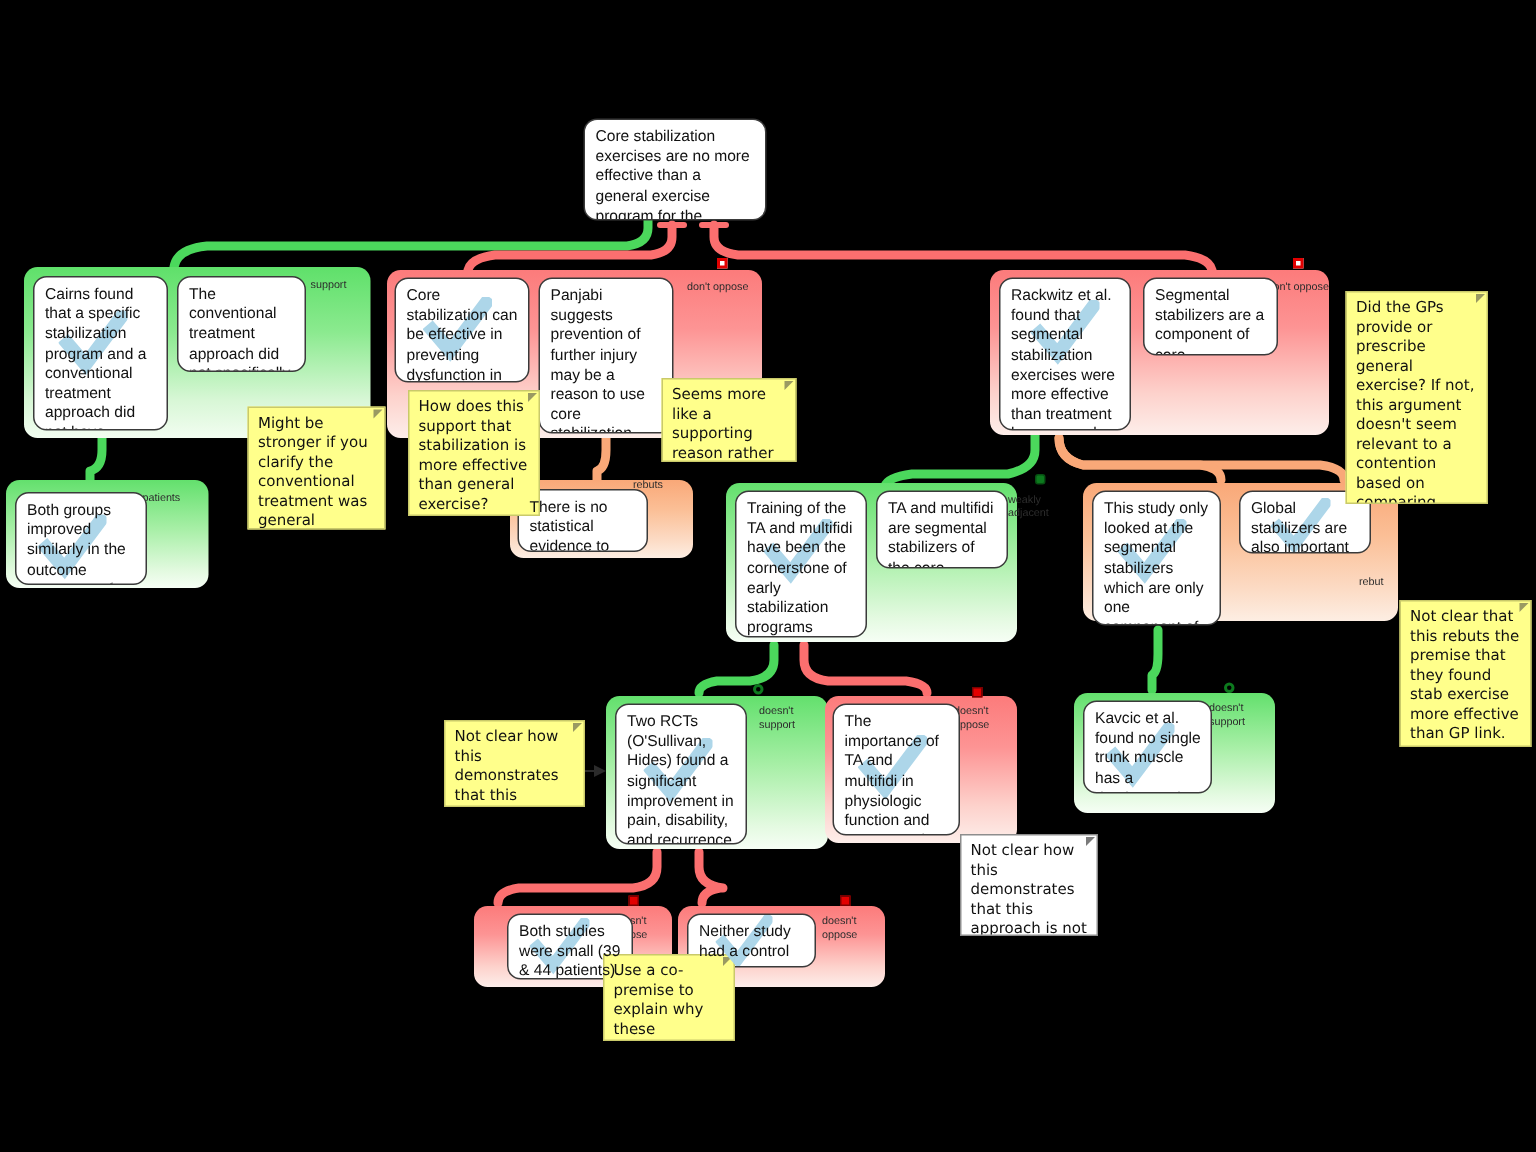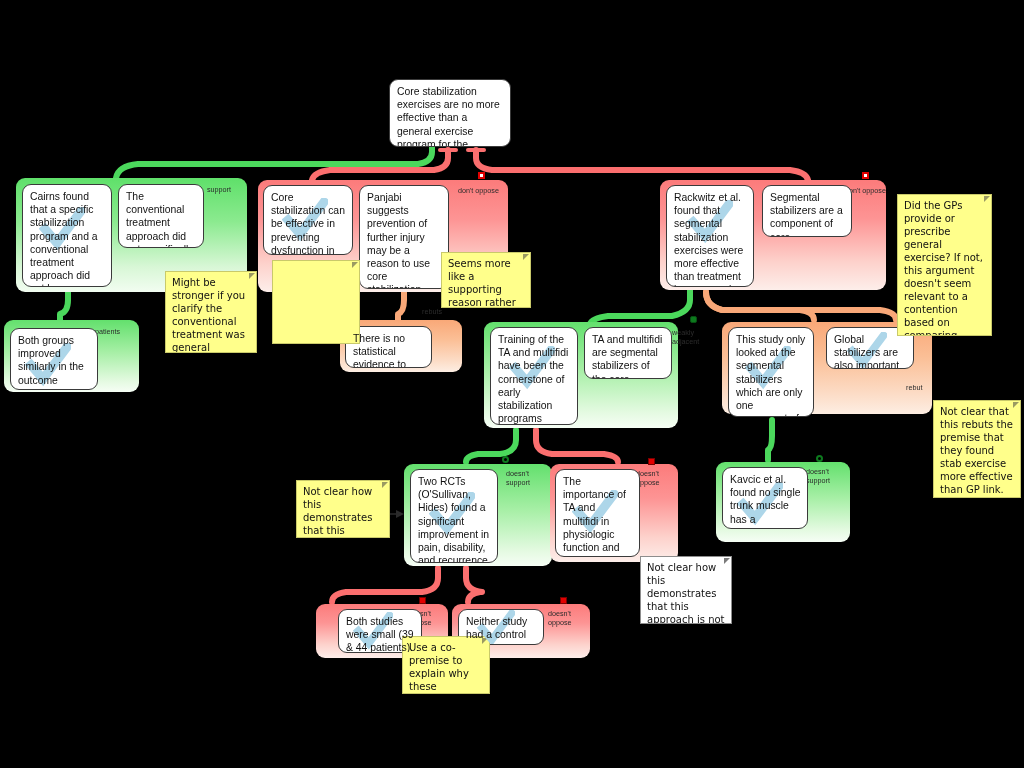--- a/index.html
+++ b/index.html
@@ -134,21 +134,21 @@
         </svg>
     </span>
     <span class="txt">Core stabilization can be effective in preventing dysfunction in adjacent segments</span>
   </div>
 
   <div class="card" style="left:359px;top:185px;width:90px;height:104px;">
     <span class="txt">Panjabi suggests prevention of further injury may be a reason to use core stabilization exercise after low back injuries</span>
   </div>
 
   <div class="group g-orange" style="left:340px;top:320px;width:122px;height:52px;"></div>
-  <div class="rel" style="left:422px;top:308px;">rebuts</div>
+  <div class="rel" style="left:422px;top:319px;">rebuts</div>
 
   <div class="card" style="left:345px;top:326px;width:87px;height:42px;">
     <span class="txt">There is no statistical evidence to support this.</span>
   </div>
 
   <div class="group g-red" style="left:660px;top:180px;width:226px;height:110px;"></div>
   <div class="rel" style="left:845px;top:187px;">don't oppose</div>
   <div class="marker sq-redhollow" style="left:862px;top:172px;"></div>
 
   <div class="card" style="left:666px;top:185px;width:88px;height:102px;">
@@ -267,20 +267,21 @@
     <span class="txt">Neither study had a control group</span>
   </div>
 
   <div class="note" style="left:165px;top:271px;width:92px;height:82px;">
     <span class="fold"></span>
     <span>Might be stronger if you clarify the conventional treatment was general exercise to link it above.</span>
   </div>
 
   <div class="note" style="left:272px;top:260px;width:88px;height:84px;">
     <span class="fold"></span>
+    <span>How does this support that stabilization is more effective than general exercise?</span>
   </div>
 
   <div class="note" style="left:441px;top:252px;width:90px;height:56px;">
     <span class="fold"></span>
     <span>Seems more like a supporting reason rather than a co-premise</span>
   </div>
 
   <div class="note" style="left:897px;top:194px;width:95px;height:142px;">
     <span class="fold"></span>
     <span>Did the GPs provide or prescribe general exercise? If not, this argument doesn't seem relevant to a contention based on comparing stabilization vs general exercise.</span>

